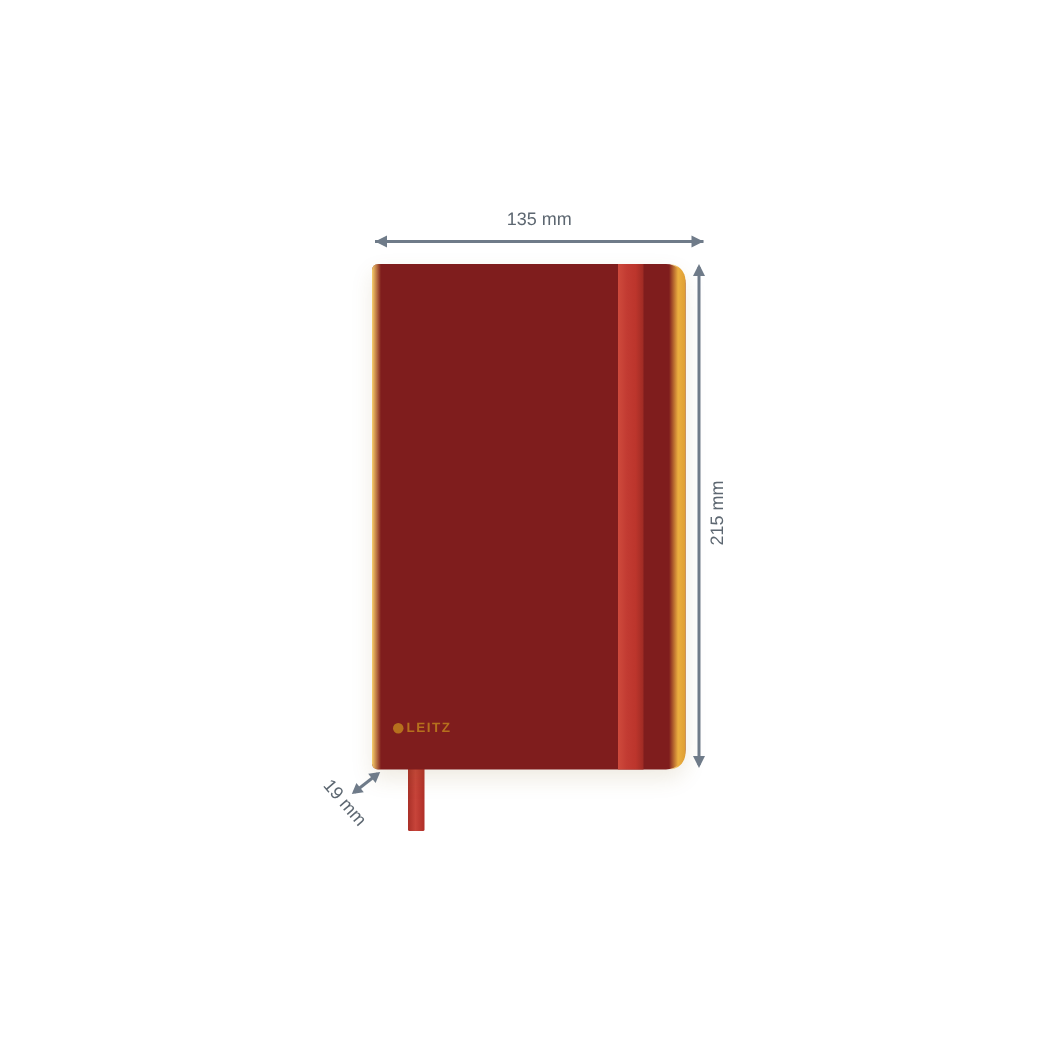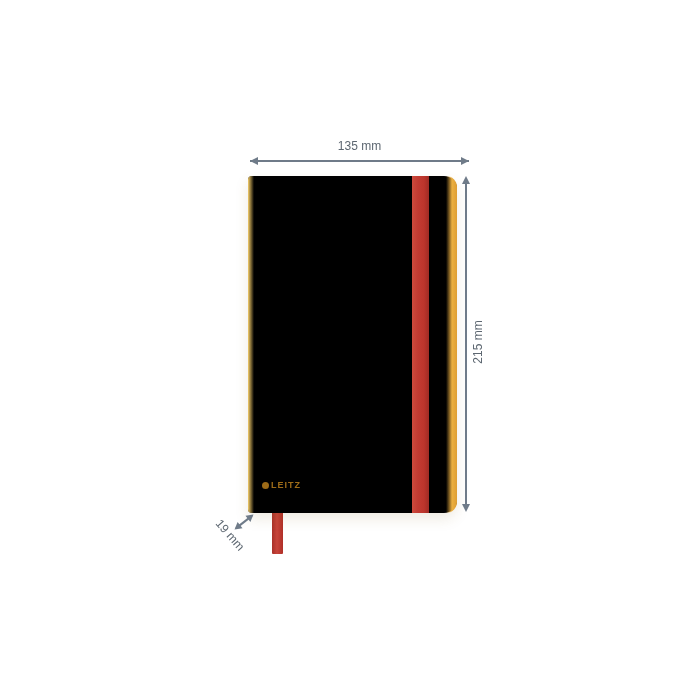--- a/index.html
+++ b/index.html
@@ -16,21 +16,21 @@
     overflow: hidden;
   }
 
   
   .notebook {
     position: absolute;
     left: 248px;
     top: 176px;
     width: 209px;
     height: 337px;
-    background: #000000;
+    background: #7f1d1d;
     border-radius: 4px 13px 13px 4px;
     box-shadow: 0 6px 14px rgba(130, 100, 30, 0.13);
     z-index: 2;
   }
   .cover-left-highlight {
     position: absolute;
     left: 0; top: 0; bottom: 0;
     width: 6px;
     border-radius: 4px 0 0 4px;
     background: linear-gradient(to right, #F9D briefly 0%, rgba(255,255,255,0) 100%);

